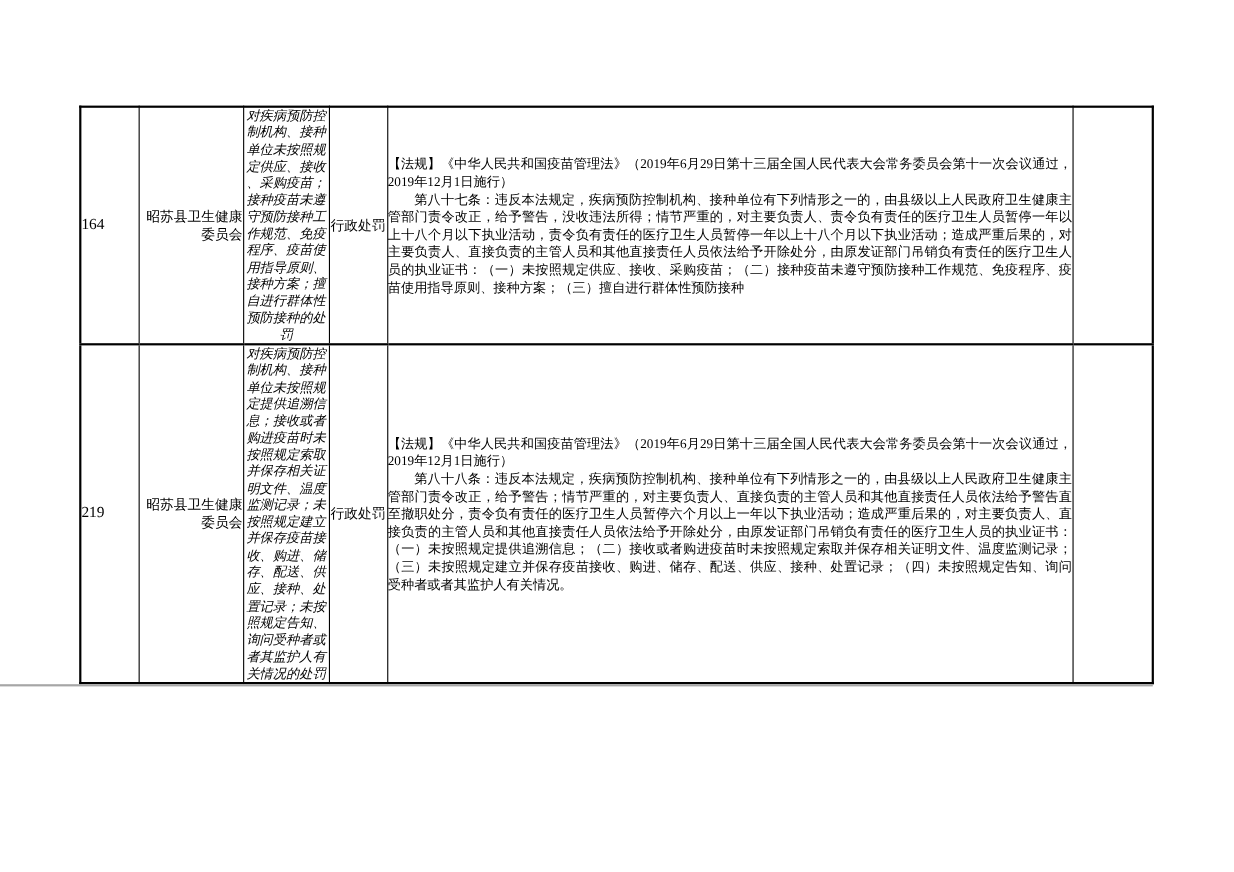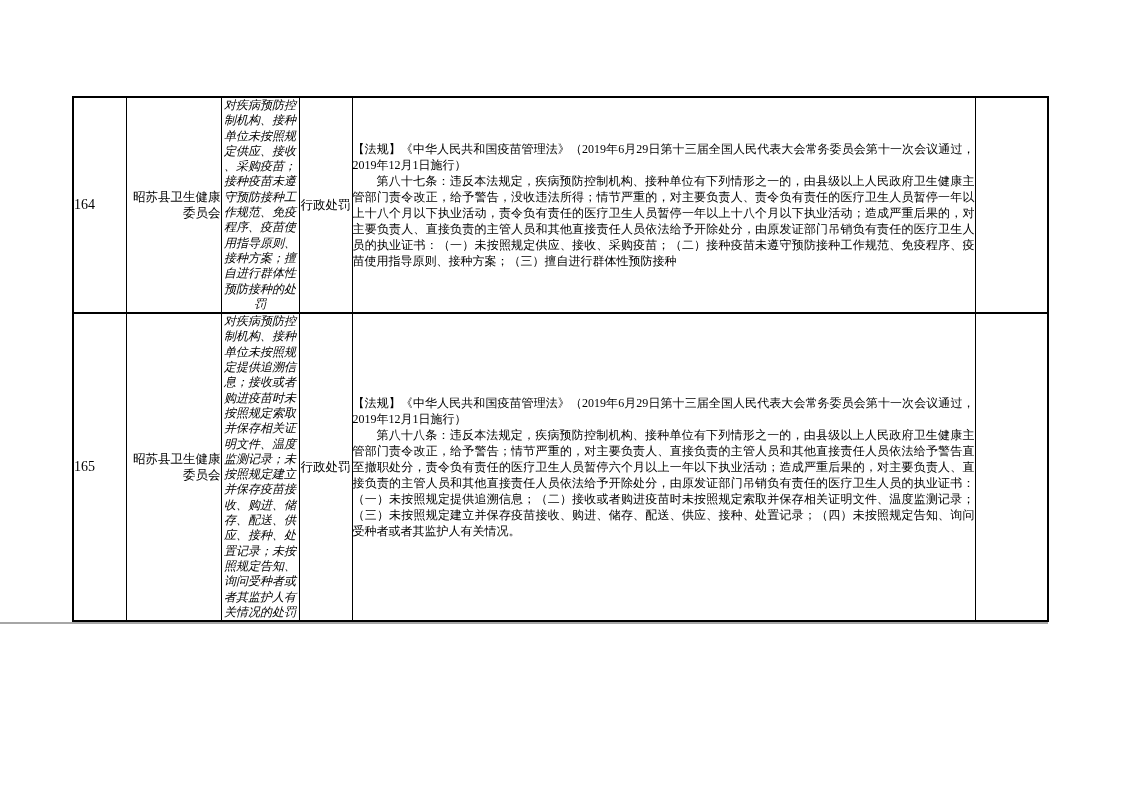--- a/index.html
+++ b/index.html
@@ -76,21 +76,21 @@
 预防接种的处
 罚</td>
         <td class="cell-punish">行政处罚</td>
         <td class="cell-legal">
           <p class="source">【法规】《中华人民共和国疫苗管理法》（2019年6月29日第十三届全国人民代表大会常务委员会第十一次会议通过，2019年12月1日施行）</p>
           <p class="article">第八十七条：违反本法规定，疾病预防控制机构、接种单位有下列情形之一的，由县级以上人民政府卫生健康主管部门责令改正，给予警告，没收违法所得；情节严重的，对主要负责人、责令负有责任的医疗卫生人员暂停一年以上十八个月以下执业活动，责令负有责任的医疗卫生人员暂停一年以上十八个月以下执业活动；造成严重后果的，对主要负责人、直接负责的主管人员和其他直接责任人员依法给予开除处分，由原发证部门吊销负有责任的医疗卫生人员的执业证书：（一）未按照规定供应、接收、采购疫苗；（二）接种疫苗未遵守预防接种工作规范、免疫程序、疫苗使用指导原则、接种方案；（三）擅自进行群体性预防接种</p>
         </td>
         <td class="cell-extra"></td>
       </tr>
       <tr class="row-b" style="height:305px">
-        <td class="cell-num">165</td>
+        <td class="cell-num">219</td>
         <td class="cell-dept">昭苏县卫生健康委员会</td>
         <td class="cell-item">对疾病预防控
 制机构、接种
 单位未按照规
 定提供追溯信
 息；接收或者
 购进疫苗时未
 按照规定索取
 并保存相关证
 明文件、温度

